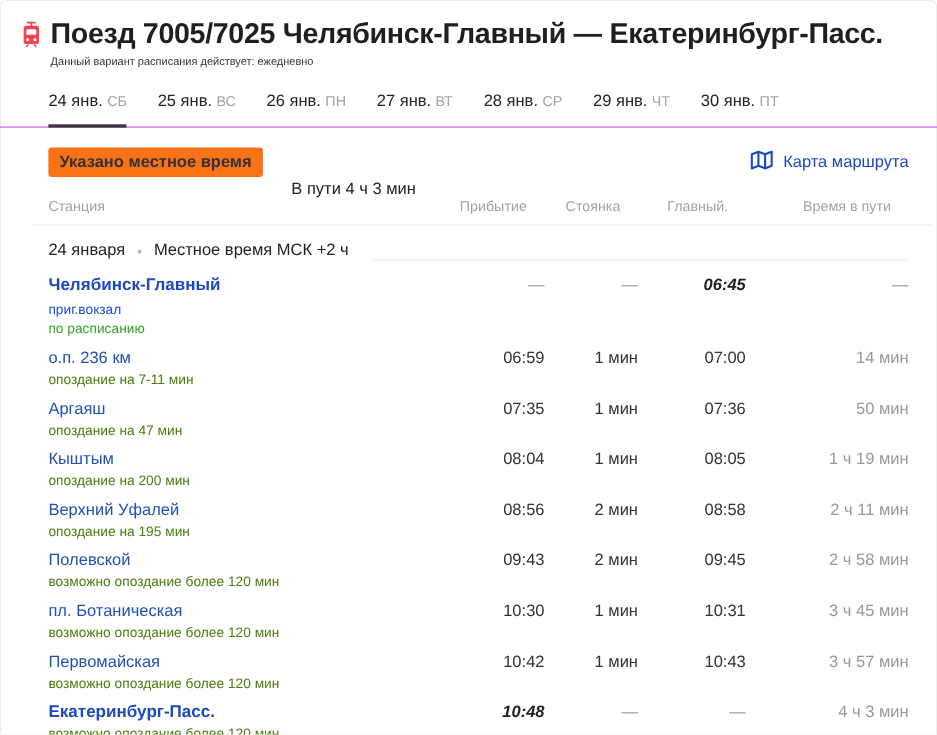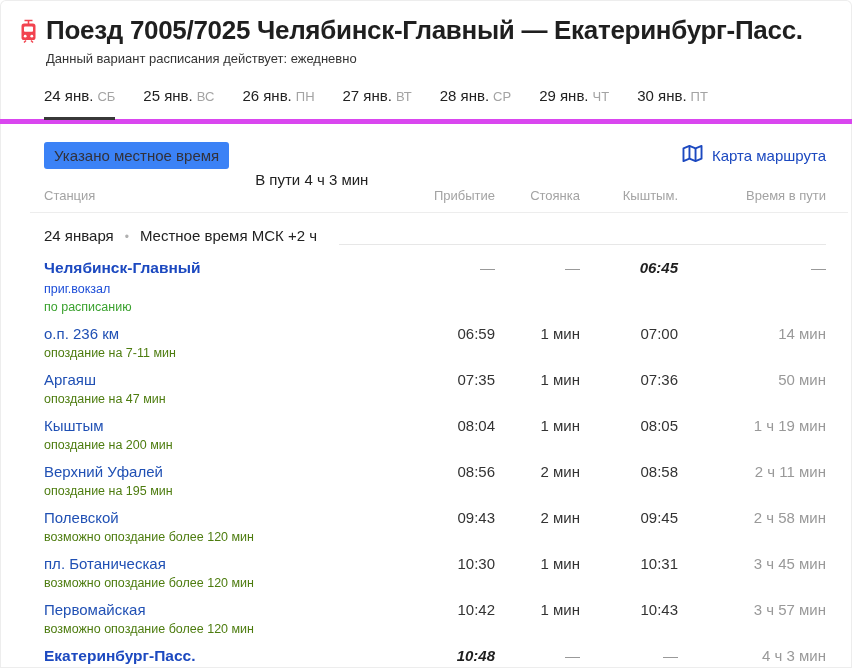--- a/index.html
+++ b/index.html
@@ -16,39 +16,39 @@
     box-shadow: inset 0 0 0 1px #ededed;
     border-radius:6px 6px 0 0;
     overflow:hidden;
   }
 
   
   .header { display:flex; align-items:flex-start; padding:15px 26px 0 18px; }
   .train-icon { flex:0 0 auto; margin-top:4px; }
   .header-text { margin-left:7px; }
   .page-title { margin:0; font-size:26px; line-height:30px; font-weight:700; color:#1f1f1f; letter-spacing:-0.3px; }
-  .subtitle { margin-top:6px; font-size:13px; color:#333; }
-
-  
-  .tabs-wrap { display:flex; gap:28px; padding:21px 0 15px 44px; border-bottom:5px solid #d946ef; }
+  .subtitle { margin-top:6px; font-size:10px; color:#333; }
+
+  
+  .tabs-wrap { display:flex; gap:28px; padding:21px 0 15px 44px; border-bottom:1px solid #d946ef; }
   .tab { position:relative; font-size:15px; color:#222; cursor:pointer; white-space:nowrap; }
   .tab-day { color:#a3a3a3; font-size:13px; margin-left:4px; }
   .tab.active::after { content:""; position:absolute; left:0; right:0; bottom:-16px; height:3px; background:#383838; }
 
   
   .toolbar { display:flex; align-items:center; margin:17px 26px 0 44px; height:28px; }
-  .badge { background:#3b82f6; border-radius:3px; padding:5px 10px; font-size:15px; color:#32313a; }
+  .badge { background:#f97316; border-radius:3px; padding:5px 10px; font-size:15px; color:#32313a;font-weight:bold; }
   .trip-duration { margin-left:26px; font-size:15px; color:#222;margin-top:48px; }
   .spacer { flex:1; }
   .link { display:flex; align-items:center; gap:9px; color:#1c49c0; font-size:15px; cursor:pointer; white-space:nowrap;padding-left:35px; }
   .link.print { margin-left:38px; }
 
   
   .grid5 { display:grid; grid-template-columns:1fr 120px 85px 98px 148px; }
-  .thead { margin:19px 26px 0 44px; padding-bottom:9px; font-size:13px; color:#a3a3a3; }
+  .thead { margin:19px 42px 0 44px; padding-bottom:9px; font-size:13px; color:#a3a3a3; }
   .thead .col { text-align:right; }
   .thead .col.first { text-align:left; }
   .rule { height:1px; background:#ededed; margin:0 4px 0 30px; }
 
   .date-row { display:flex; align-items:flex-end; margin:14px 26px 0 44px; font-size:15px; color:#222; }
   .date-dot { color:#b0b0b0; margin:0 11px; font-size:12px; }
   .date-rule { flex:1; height:1px; background:#e7e7e7; margin-left:22px; position:relative; top:1px; }
 
   .rows { margin:4px 26px 0 44px; }
   .row { padding-top:11px; min-height:44px; align-items:start; }
@@ -110,21 +110,21 @@
         </svg>
       </span>
       <span>Карта маршрута</span>
     </span>
   </div>
 
   <div class="thead grid5">
     <div class="col first">Станция</div>
     <div class="col">Прибытие</div>
     <div class="col">Стоянка</div>
-    <div class="col">Кыштым.</div>
+    <div class="col">Главный.</div>
     <div class="col">Время в пути</div>
   </div>
   <div class="rule"></div>
 
   <div class="date-row">
     <span>24 января</span>
     <span class="date-dot">•</span>
     <span>Местное время МСК +2 ч</span>
     <span class="date-rule"></span>
   </div>

